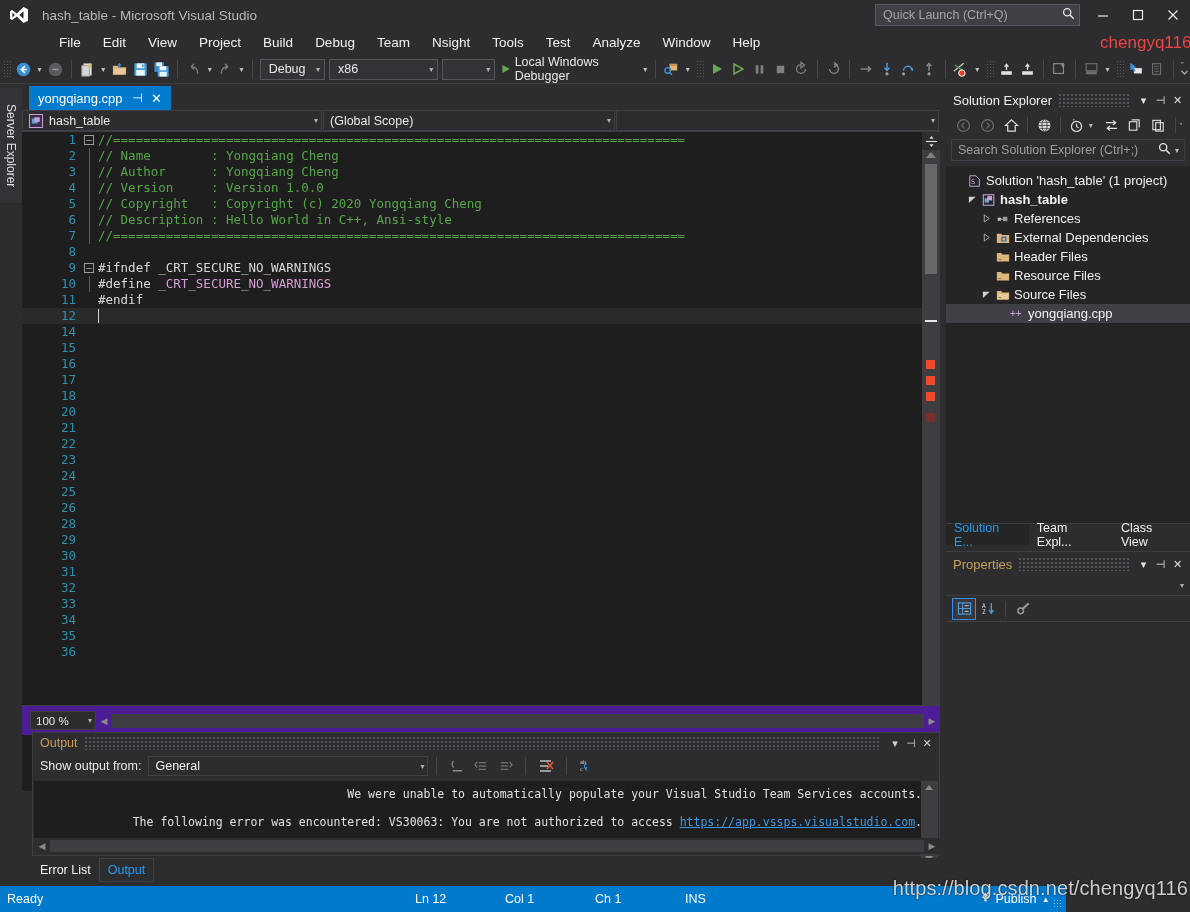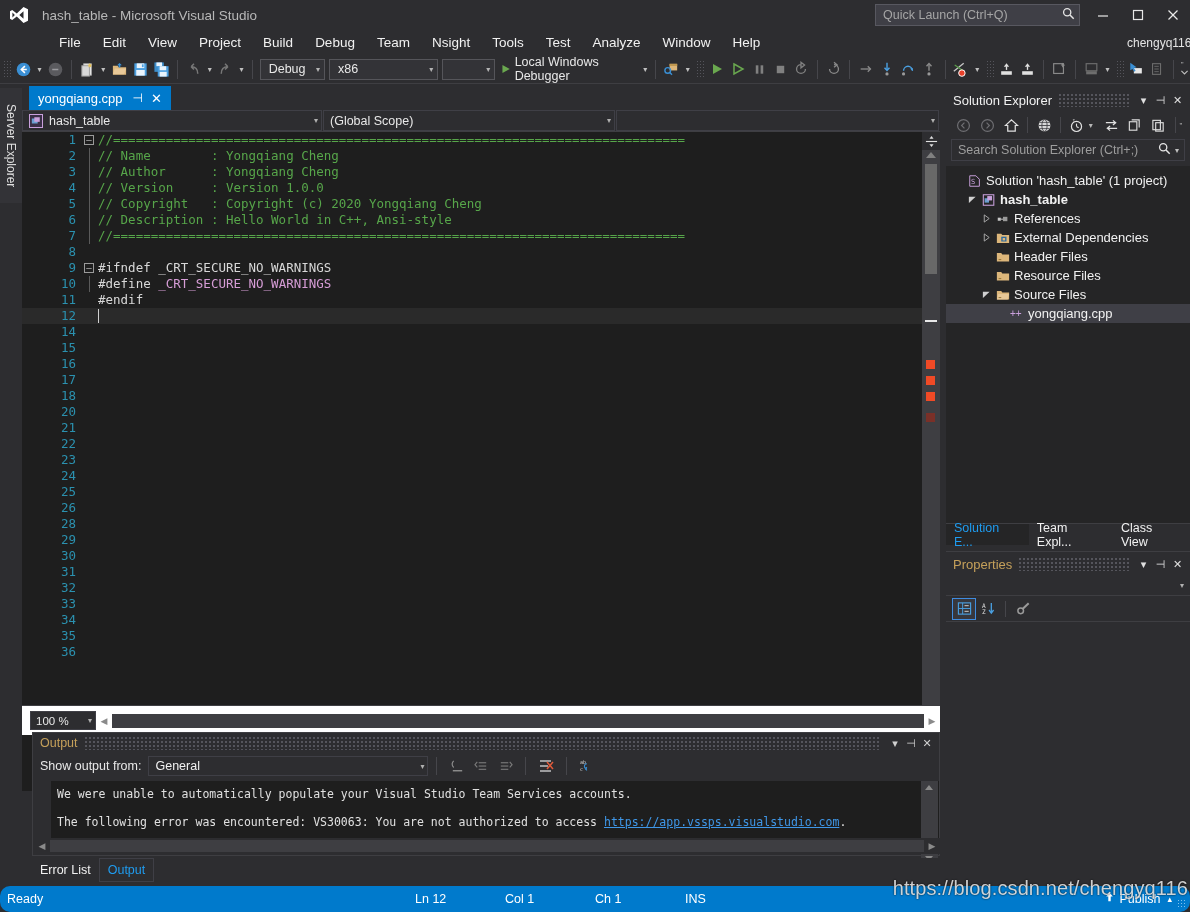--- a/index.html
+++ b/index.html
@@ -37,21 +37,21 @@
   
   .menubar {
     position: absolute; left: 0; top: 30px; width: 1190px; height: 25px;
     background: #2d2d30; display: flex; align-items: center; margin-left: 44px;
   }
   .menu-item { font-size: 13.5px; color: #f1f1f1; padding: 2px 11px; cursor: default; }
   .menu-item:first-child { margin-left: 4px; }
   .user-area {
     position: absolute; right: 0; top: 0; height: 25px; display: flex; align-items: center;
   }
-  .user-name { font-size: 12px; color: #e5e5e5; }
+  .user-name { font-size: 17px; color: #ef4444; }
   .user-caret { font-size: 9px; color: #cdcdcd; margin: 0 7px 0 5px; }
   .user-avatar {
     width: 23px; height: 23px; background: #11636b; color: #e8f6f8;
     display:flex; align-items:center; justify-content:center; font-size: 14px; margin-right: 3px;
   }
 
   
   .toolbar {
     position: absolute; left: 0; top: 55px; width: 1190px; height: 29px;
     background: #2d2d30; display: flex; align-items: center; border-bottom: 1px solid #3e3e42;
@@ -141,21 +141,21 @@
   .ed-vs-thumb { position: absolute; top: 32px; left: 3px; width: 12px; height: 110px; background: #686868; }
   .ed-vs-mark { position: absolute; left: 3px; width: 12px; height: 2px; background: #e8e8e8; }
   .ed-vs-down { position: absolute; bottom: 4px; left: 4px; width: 0; height: 0;
     border-left: 5px solid transparent; border-right: 5px solid transparent; border-top: 6px solid #808080; }
   .err-mark { position: absolute; left: 4px; width: 9px; height: 9px; background: #f04a26; }
   .err-mark.dim { background: #7a3028; }
 
   
   .ed-bottom {
     position: absolute; left: 22px; top: 705px; width: 918px; height: 30px;
-    background: #ffffff; display: flex; align-items: center; border-top: 1px solid #3e3e42;
+    background: #4c1d95; display: flex; align-items: center; border-top: 1px solid #3e3e42;
   }
   .zoom-combo {
     width: 66px; height: 19px; margin-left: 8px; background: #2d2d30; border: 1px solid #3f3f46;
     display:flex; align-items:center; font-size: 11.5px; color:#e8e8e8; padding: 0 3px 0 5px;
   }
   .zoom-combo .zv { flex: 1; }
   .zoom-combo .zc { font-size: 8px; color: #b0b0b0; }
   .hs-left { width: 16px; text-align: center; color:#8a8a8a; font-size: 9px; }
   .hs-track { flex: 1; height: 14px; background: #3e3e42; }
   .hs-right { width: 16px; text-align: center; color:#8a8a8a; font-size: 9px; }
@@ -176,22 +176,22 @@
   .op-label { font-size: 12.5px; color: #e8e8e8; margin-right: 7px; }
   .op-combo {
     width: 280px; height: 20px; background: #2d2d30; border: 1px solid #3f3f46;
     display:flex; align-items:center; font-size: 12.5px; color: #f1f1f1; padding: 0 3px 0 6px;
   }
   .op-combo .ov { flex: 1; }
   .op-combo .oc { font-size: 8px; color: #b0b0b0; }
   .op-sep { width: 1px; height: 18px; background: #46464b; margin: 0 8px; }
   .op-btn { width: 24px; height: 22px; display:flex;align-items:center;justify-content:center; }
   .op-body {
-    position: absolute; left: 18px; top: 48px; width: 888px; height: 58px;
-    background: #1e1e1e; padding: 6px 0 0 6px; overflow: hidden;
+    position: absolute; left: 1px; top: 48px; width: 888px; height: 58px;
+    background: #1e1e1e; padding: 6px 0 0 6px; overflow: hidden; text-align: right;
   }
   .op-line {
     font-family: "DejaVu Sans Mono", monospace; font-size: 11.5px; color: #e0e0e0;
     line-height: 14px; white-space: pre; height: 14px;
   }
   .op-link { color: #3f97e8; text-decoration: underline; }
   .op-vscroll { position: absolute; right: 1px; top: 48px; width: 17px; height: 84px; background: #3e3e42; }
   .op-vs-arrow-u { position: absolute; top: 4px; left: 4px; width: 0; height: 0;
     border-left: 4px solid transparent; border-right: 4px solid transparent; border-bottom: 5px solid #8a8a8a; }
   .op-vs-arrow-d { position: absolute; bottom: 4px; left: 4px; width: 0; height: 0;
@@ -257,22 +257,22 @@
   .pr-filter { height: 20px; display:flex; align-items:center; justify-content:flex-end;
     padding-right: 6px; border-bottom: 1px solid #3e3e42; }
   .pr-filter .cc { font-size: 8px; color:#b0b0b0; }
   .pr-toolbar { height: 26px; display:flex; align-items:center; padding-left: 6px; border-bottom: 1px solid #3e3e42; }
   .pr-btn { width: 24px; height: 22px; display:flex;align-items:center;justify-content:center; }
   .pr-btn.sel { border: 1px solid #3f8ce0; background: #37373d; }
   .pr-sep { width: 1px; height: 16px; background: #46464b; margin: 0 5px; }
 
   
   .statusbar {
-    position: absolute; left: 0; bottom: 0; width: 1190px; height: 26px; background: #007acc;
-    display: flex; align-items: center; color: #ffffff; font-size: 12.5px; border-radius: 10px;
+    position: absolute; left: 0; bottom: 0; width: 1066px; height: 26px; background: #007acc;
+    display: flex; align-items: center; color: #ffffff; font-size: 12.5px;
   }
   .sb-ready { padding-left: 7px; width: 415px; }
   .sb-cell { width: 90px; }
   .sb-ins { width: 120px; }
   .sb-publish { position: absolute; right: 18px; display: flex; align-items: center; }
   .sb-pub-caret { font-size: 9px; padding-left: 7px; }
   .sb-grip { position: absolute; right: 3px; bottom: 3px; width: 10px; height: 10px;
     background-image: radial-gradient(#7ec2ef 42%, transparent 43%); background-size: 3px 3px; }
 
   .watermark {

